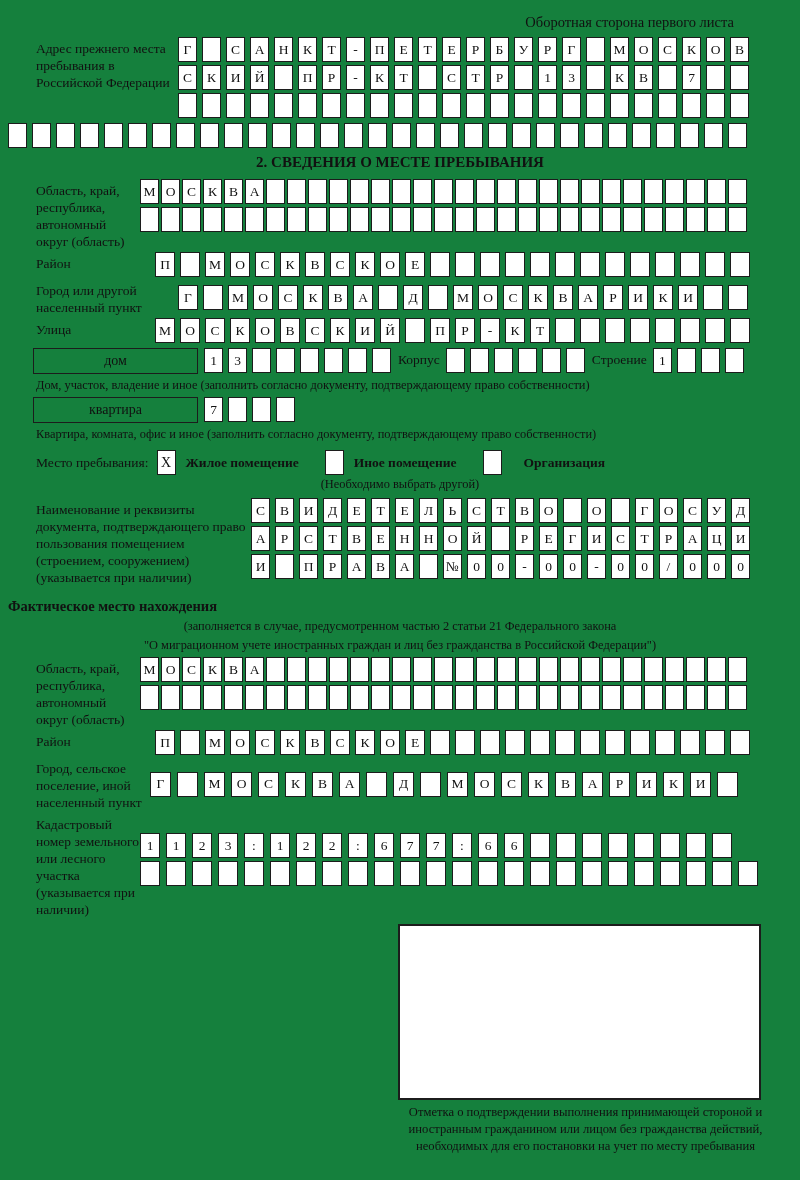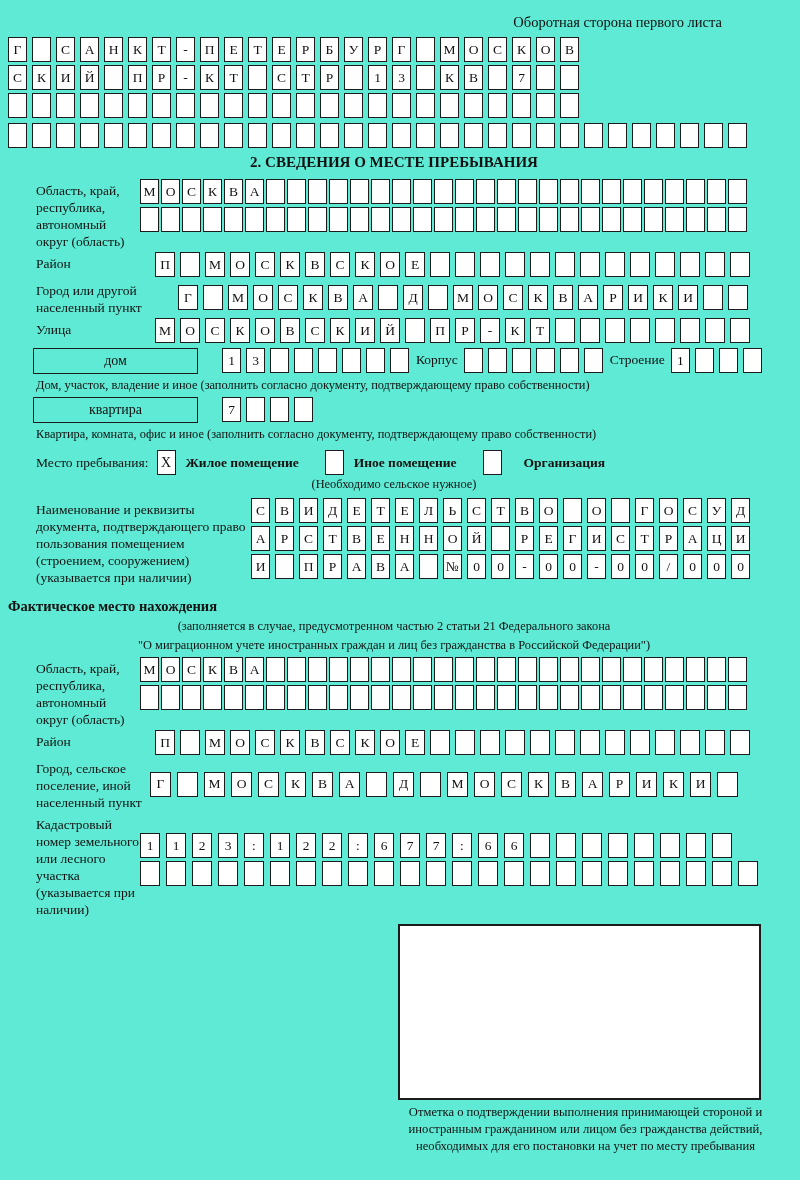--- a/index.html
+++ b/index.html
@@ -1,19 +1,19 @@
 <!DOCTYPE html>
 <html><head>
 <meta charset="utf-8">
 <style>
   html,body{margin:0;padding:0;background:#fff;}
   .page{
-    width:800px;height:1180px;overflow:hidden;background:#5eead4;color:#111;
+    width:800px;height:1180px;overflow:hidden;background:#15803d;color:#111;
     font-family:"Liberation Serif","DejaVu Serif",serif;
-    padding:14px 20px 0 8px;box-sizing:border-box;position:relative;
+    padding:14px 8px 0 8px;box-sizing:border-box;position:relative;
   }
   .header-note{text-align:right;padding-right:58px;font-size:14.5px;margin-bottom:6px;}
   .frow{display:flex;align-items:flex-start;margin-bottom:2px;}
   .frow .label{flex:none;margin-left:28px;font-size:13.5px;line-height:1.26;padding-top:3px;}
   .vcenter{align-items:center;}
   .vcenter .label{padding-top:0;}
   .lw104{width:104px;} .lw119{width:119px;} .lw142{width:142px;}
   .lw114{width:114px;} .lw215{width:215px;}
   .cellcol{display:flex;flex-direction:column;}
   .cr{display:flex;margin-bottom:3px;}
@@ -27,21 +27,21 @@
   .p25 .cell{width:20px;}
   .p26 .cell{width:20px;margin-right:6px;}
   .p27 .cell{width:21px;margin-right:6px;}
   .fullrow{margin-left:0;margin-top:1px;}
   .caption{text-align:center;font-size:12.4px;margin:2px 0 4px 0;}
   .h-bold{text-align:center;font-weight:bold;font-size:15px;margin:6px 0 8px 0;}
   .h-bold2{text-align:left;font-weight:bold;font-size:14.5px;margin:12px 0 4px 0;}
   .widebox{
     flex:none;border:1.8px solid #1c1c1c;box-sizing:border-box;
     width:165px;height:26px;display:flex;align-items:center;justify-content:center;
-    font-size:14px;margin-left:25px;margin-right:24px;
+    font-size:14px;margin-left:25px;margin-right:6px;
   }
   .inline-label{flex:none;font-size:13.5px;padding-top:4px;margin:0 6px 0 2px;}
   .stay-row{display:flex;align-items:center;margin:8px 0 2px 28px;font-size:13.5px;}
   .stay-opt{display:flex;align-items:center;}
   .stay-opt .cell{margin:0 10px 0 8px;}
   .stay-opt .cb-x{font-size:14px;}
   .opt-label{margin-right:18px;font-weight:bold;}
   .doc-block{margin-top:6px;}
   .cad-col{margin-top:20px;}
   .stamp-box{
@@ -54,20 +54,21 @@
   }
 </style>
 </head>
 <body>
 
 <div class="page">
 
   <div class="header-note">Оборотная сторона первого листа</div>
 
   <div class="frow">
+    <div class="label lw142">Адрес прежнего места пребывания в Российской Федерации</div>
     <div class="cellcol">
       <div class="cr">
           <span class="cell">Г</span>
           <span class="cell"></span>
           <span class="cell">С</span>
           <span class="cell">А</span>
           <span class="cell">Н</span>
           <span class="cell">К</span>
           <span class="cell">Т</span>
           <span class="cell">-</span>
@@ -385,21 +386,21 @@
     </span>
     <span class="stay-opt">
       <span class="cell"></span>
       <span class="opt-label">Иное помещение</span>
     </span>
     <span class="stay-opt">
       <span class="cell" style="margin-right:22px;"></span>
       <span class="opt-label">Организация</span>
     </span>
   </div>
-  <div class="caption">(Необходимо сельское нужное)</div>
+  <div class="caption">(Необходимо выбрать другой)</div>
 
   <div class="frow doc-block">
     <div class="label lw215">Наименование и реквизиты документа, подтверждающего право пользования помещением (строением, сооружением) (указывается при наличии)</div>
     <div class="cellcol">
       <div class="cr">
           <span class="cell">С</span>
           <span class="cell">В</span>
           <span class="cell">И</span>
           <span class="cell">Д</span>
           <span class="cell">Е</span>

